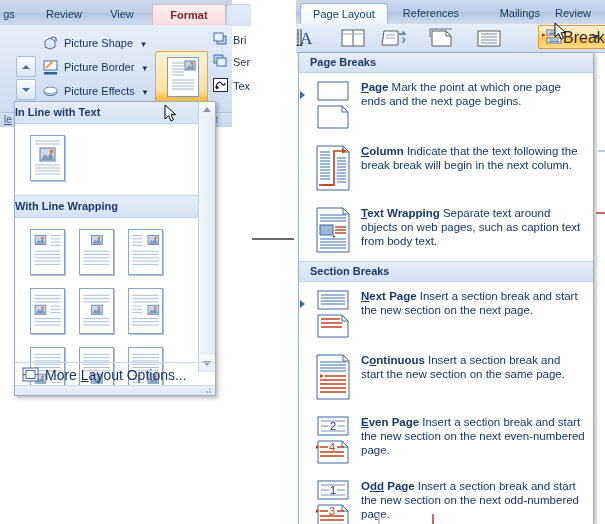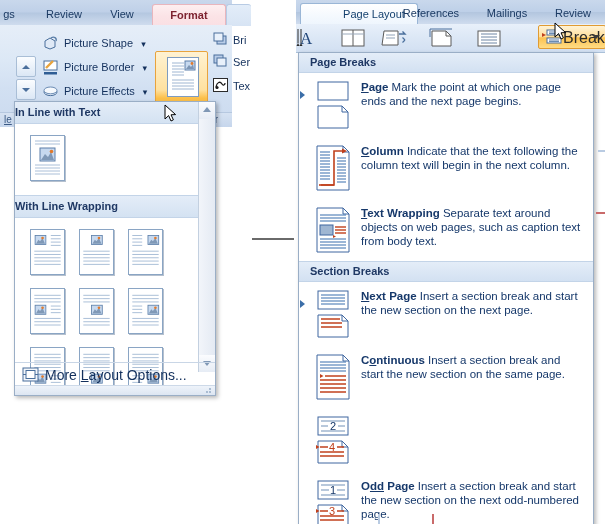--- a/index.html
+++ b/index.html
@@ -151,21 +151,21 @@
   .r-tabstrip{
     position:absolute;left:0;top:0;width:309px;height:24px;
     background:linear-gradient(to bottom,#c9d8ec 0%,#bed0e8 48%,#b3c6df 52%,#cfdcee 100%);
     border-bottom:1px solid #98b0d0;
   }
   .r-tab{
     position:absolute;top:3px;height:21px;line-height:20px;text-align:center;font-size:11px;color:#1b3a63;
   }
   .r-tab.selected{
     background:linear-gradient(to bottom,#ffffff 0%,#f4f9fe 60%,#eef5fd 100%);
-    border:1px solid #9ab6d6;border-bottom:none;border-radius:3px 3px 0 0;color:#14406e;padding-left:30px;
+    border:1px solid #9ab6d6;border-bottom:none;border-radius:3px 3px 0 0;color:#14406e;
   }
   .r-ribbon{
     position:absolute;left:0;top:24px;width:309px;height:28px;
     background:linear-gradient(to bottom,#e8f0fa 0%,#dde8f6 45%,#d2e0f2 100%);
     border-bottom:1px solid #aac0d8;
   }
   .r-ico{position:absolute;top:3px;width:34px;height:22px;}
   .breaks-btn{
     position:absolute;left:242px;top:1px;width:66px;height:22px;
     background:linear-gradient(to bottom,#fff3d6 0%,#ffdf9c 48%,#fcc24f 54%,#ffdc86 100%);
@@ -534,21 +534,21 @@
       <path d="M1 1 L1 15 L4.6 11.6 L7 17 L9.4 15.8 L7 10.8 L11.6 10.6 Z" fill="#ffffff" stroke="#000000" stroke-width="1"></path>
     </svg>
   </span>
 </div>
 
 <div class="panel" id="right-panel">
 
   <div class="r-tabstrip">
     <div class="r-tab selected" style="left:4px;width:86px;">Page Layout</div>
     <div class="r-tab" style="left:96px;width:78px;">References</div>
-    <div class="r-tab" style="left:178px;width:66px;">Mailings</div>
+    <div class="r-tab" style="left:178px;width:66px;text-align:right;">Mailings</div>
     <div class="r-tab" style="left:248px;width:58px;">Review</div>
   </div>
 
   <div class="r-ribbon">
     <span class="r-ico" style="left:0px;">
       <svg width="34" height="22" viewBox="0 0 34 22">
         <text x="4" y="17" font-family="Liberation Serif, serif" font-size="17" fill="#24497c">A</text>
         <line x1="2" y1="2" x2="2" y2="16" stroke="#2b2b2b"></line>
           <line x1="5" y1="2" x2="5" y2="16" stroke="#2b2b2b"></line>
         <path d="M2 16 l-1.5 3 h3 z" fill="#2b2b2b"></path>
@@ -659,21 +659,21 @@
               <line x1="24" y1="35" x2="33" y2="35"></line>
             <line x1="24" y1="38" x2="33" y2="38"></line>
           </g>
           <path d="M8 41 h13 v-34 h9" fill="none" stroke="#c0401c" stroke-width="1.6"></path>
           <path d="M29 4.5 l5 2.5 l-5 2.5 z" fill="#c0401c"></path>
           <line x1="6" y1="41" x2="21" y2="41" stroke="#c0401c" stroke-width="1.6"></line>
         </svg>
       </span>
       <span class="bm-txt">
         <span class="bm-title"><u>C</u>olumn</span>
-        <span class="bm-desc">Indicate that the text following the column text will begin in the next column.</span>
+        <span class="bm-desc">Indicate that the text following the break break will begin in the next column.</span>
       </span>
     </div>
 
     <div class="bm-item">
       <span class="bm-icowrap">
         <svg width="40" height="48" viewBox="0 0 40 48">
           <path d="M4 2 h26 l6 6 v38 h-32 z" fill="#ffffff" stroke="#3f66a0"></path>
           <path d="M30 2 v6 h6" fill="none" stroke="#3f66a0"></path>
           <g stroke="#4a7ab5" stroke-width="1.1">
             <line x1="7" y1="9" x2="33" y2="9"></line>
@@ -772,20 +772,24 @@
           <path d="M5 30 l3.5 2 l-3.5 2 z" fill="#c0401c"></path>
           <g stroke="#c0401c" stroke-width="1.5">
             <line x1="9" y1="32" x2="17" y2="32"></line>
               <line x1="26" y1="32" x2="33" y2="32"></line>
             <line x1="9" y1="37" x2="33" y2="37"></line>
               <line x1="9" y1="41" x2="33" y2="41"></line>
           </g>
           <text x="18" y="36" font-family="Liberation Sans, sans-serif" font-size="11" fill="#c0401c">4</text>
         </svg>
       </span>
+      <span class="bm-txt">
+        <span class="bm-title"><u>E</u>ven Page</span>
+        <span class="bm-desc">Insert a section break and start the new section on the next even-numbered page.</span>
+      </span>
     </div>
 
     <div class="bm-item">
       <span class="bm-icowrap">
         <svg width="44" height="50" viewBox="0 0 44 50">
           <rect x="7" y="2" width="30" height="18" fill="#ffffff" stroke="#3f66a0"></rect>
           <g stroke="#7f9cbd" stroke-width="1.1">
             <line x1="10" y1="6" x2="34" y2="6"></line>
               <line x1="10" y1="16" x2="34" y2="16"></line>
             <line x1="10" y1="11" x2="18" y2="11"></line>

